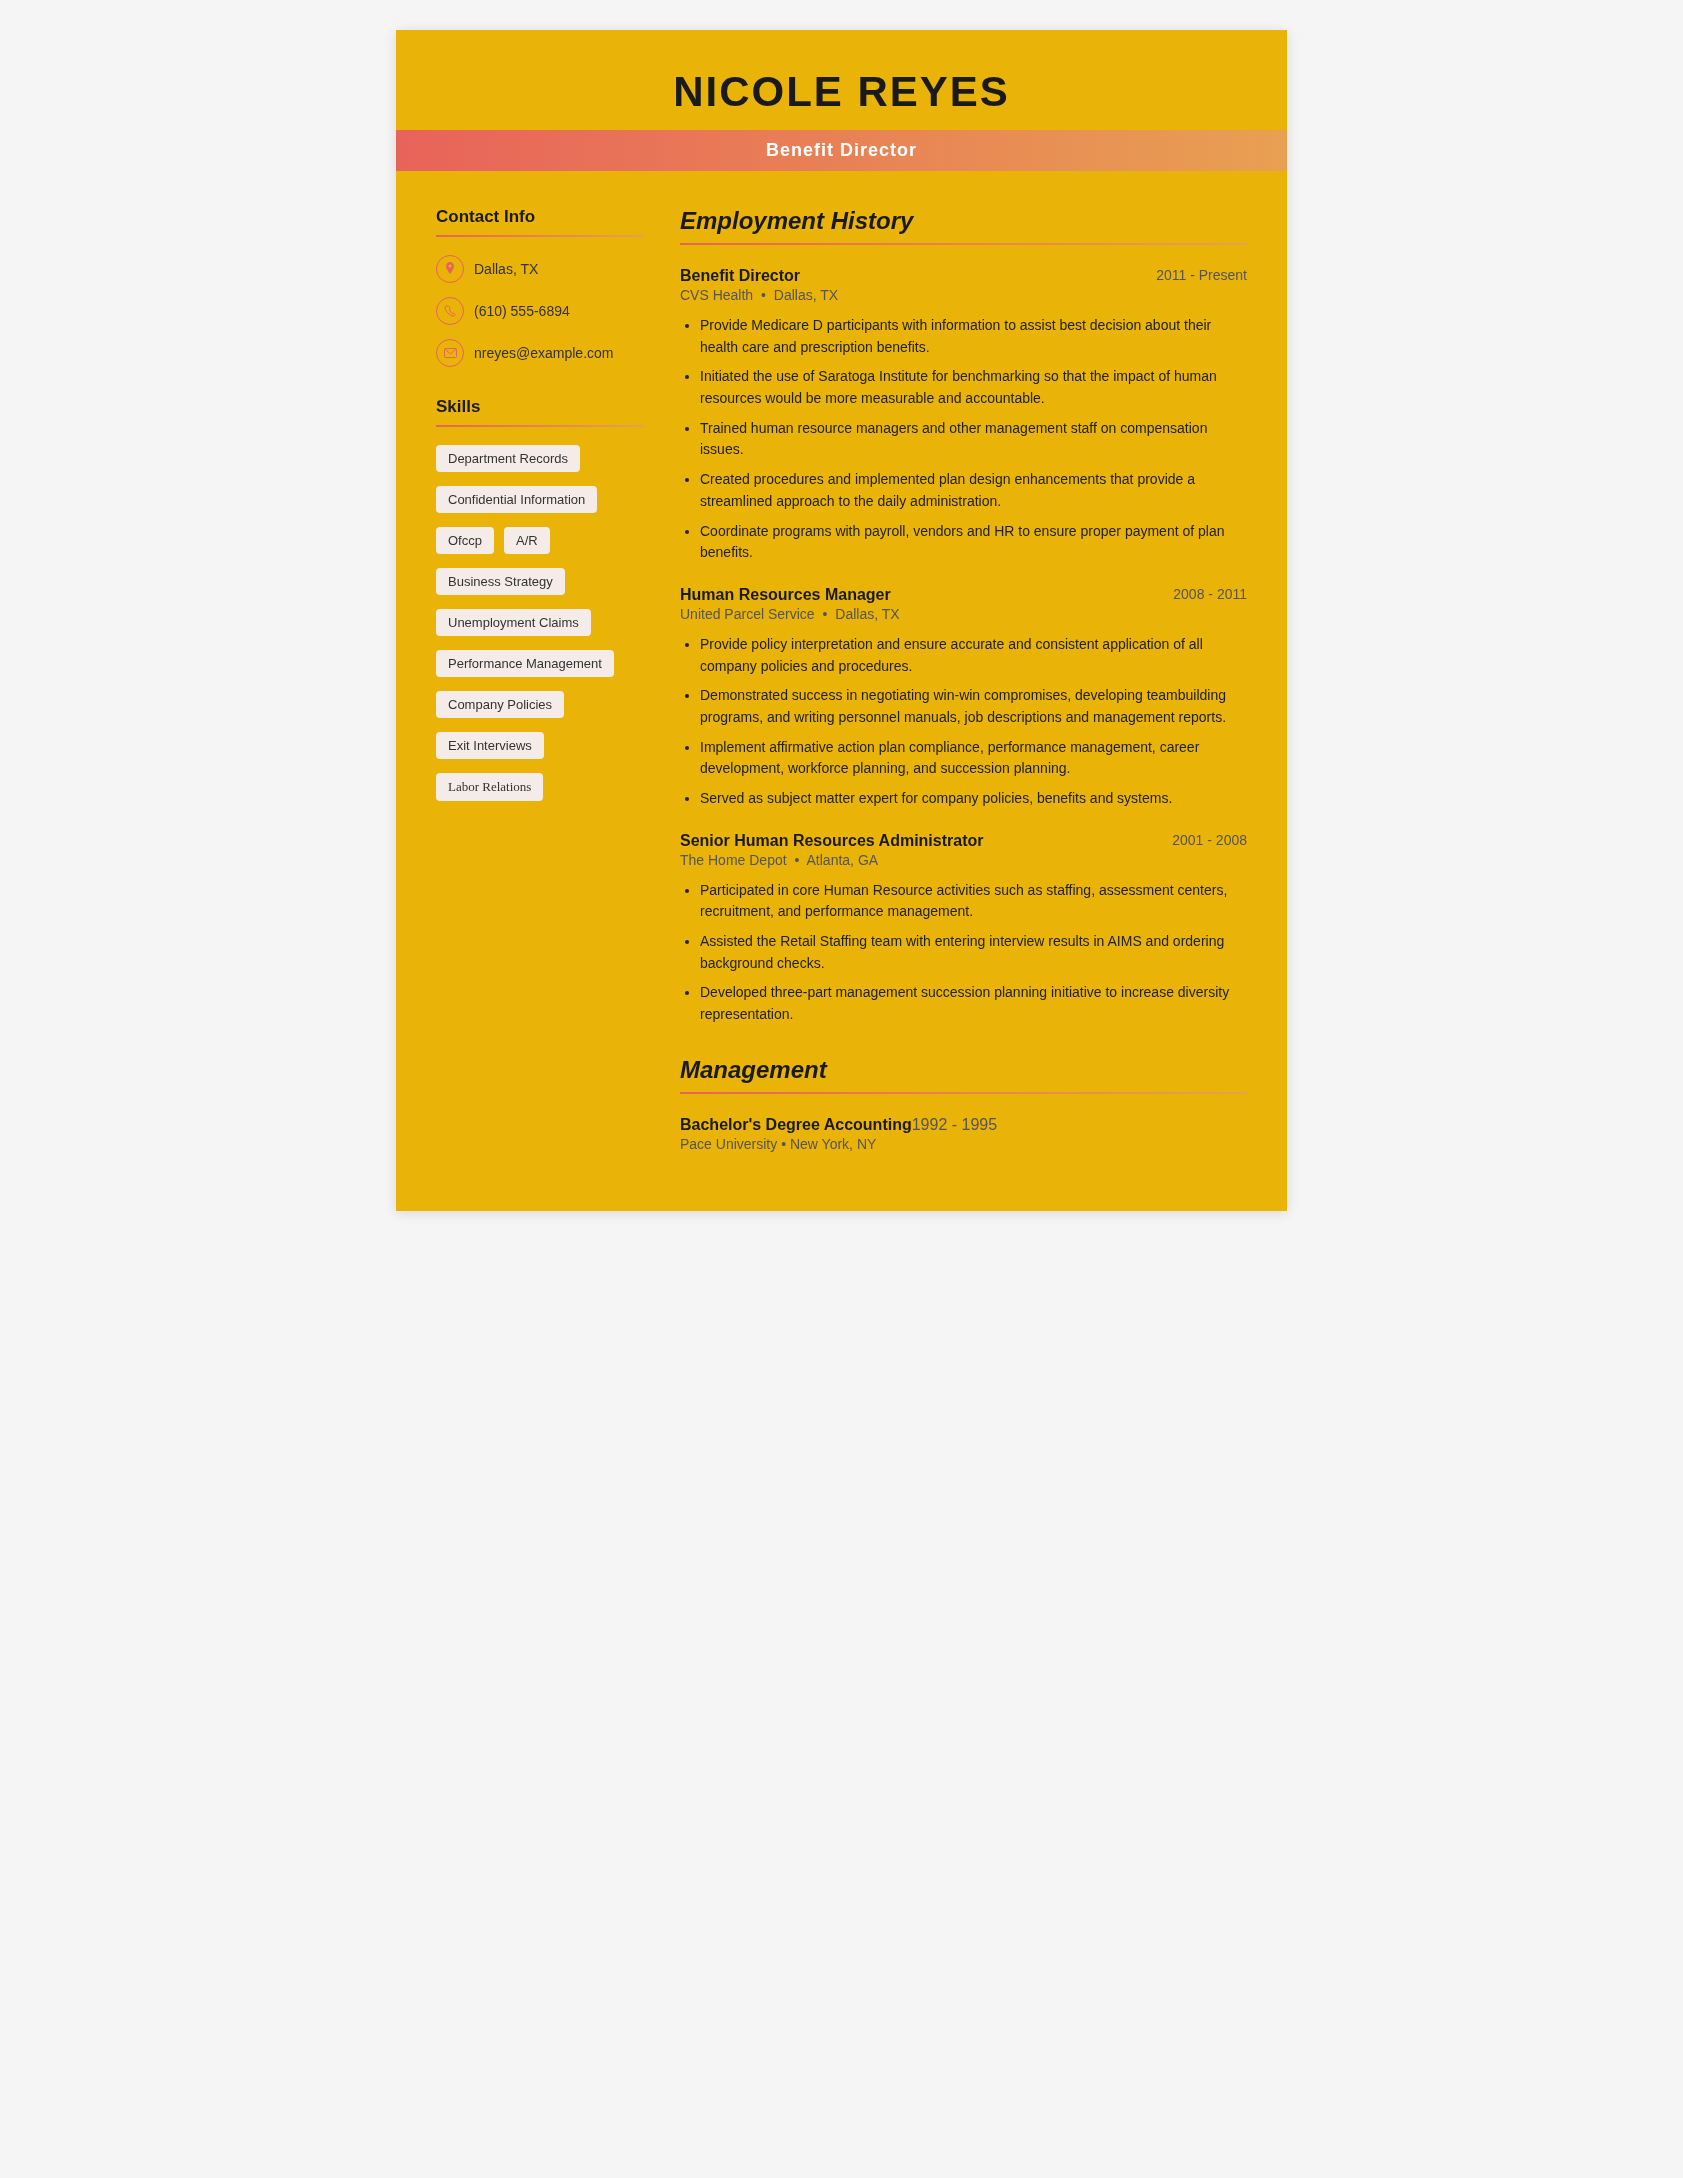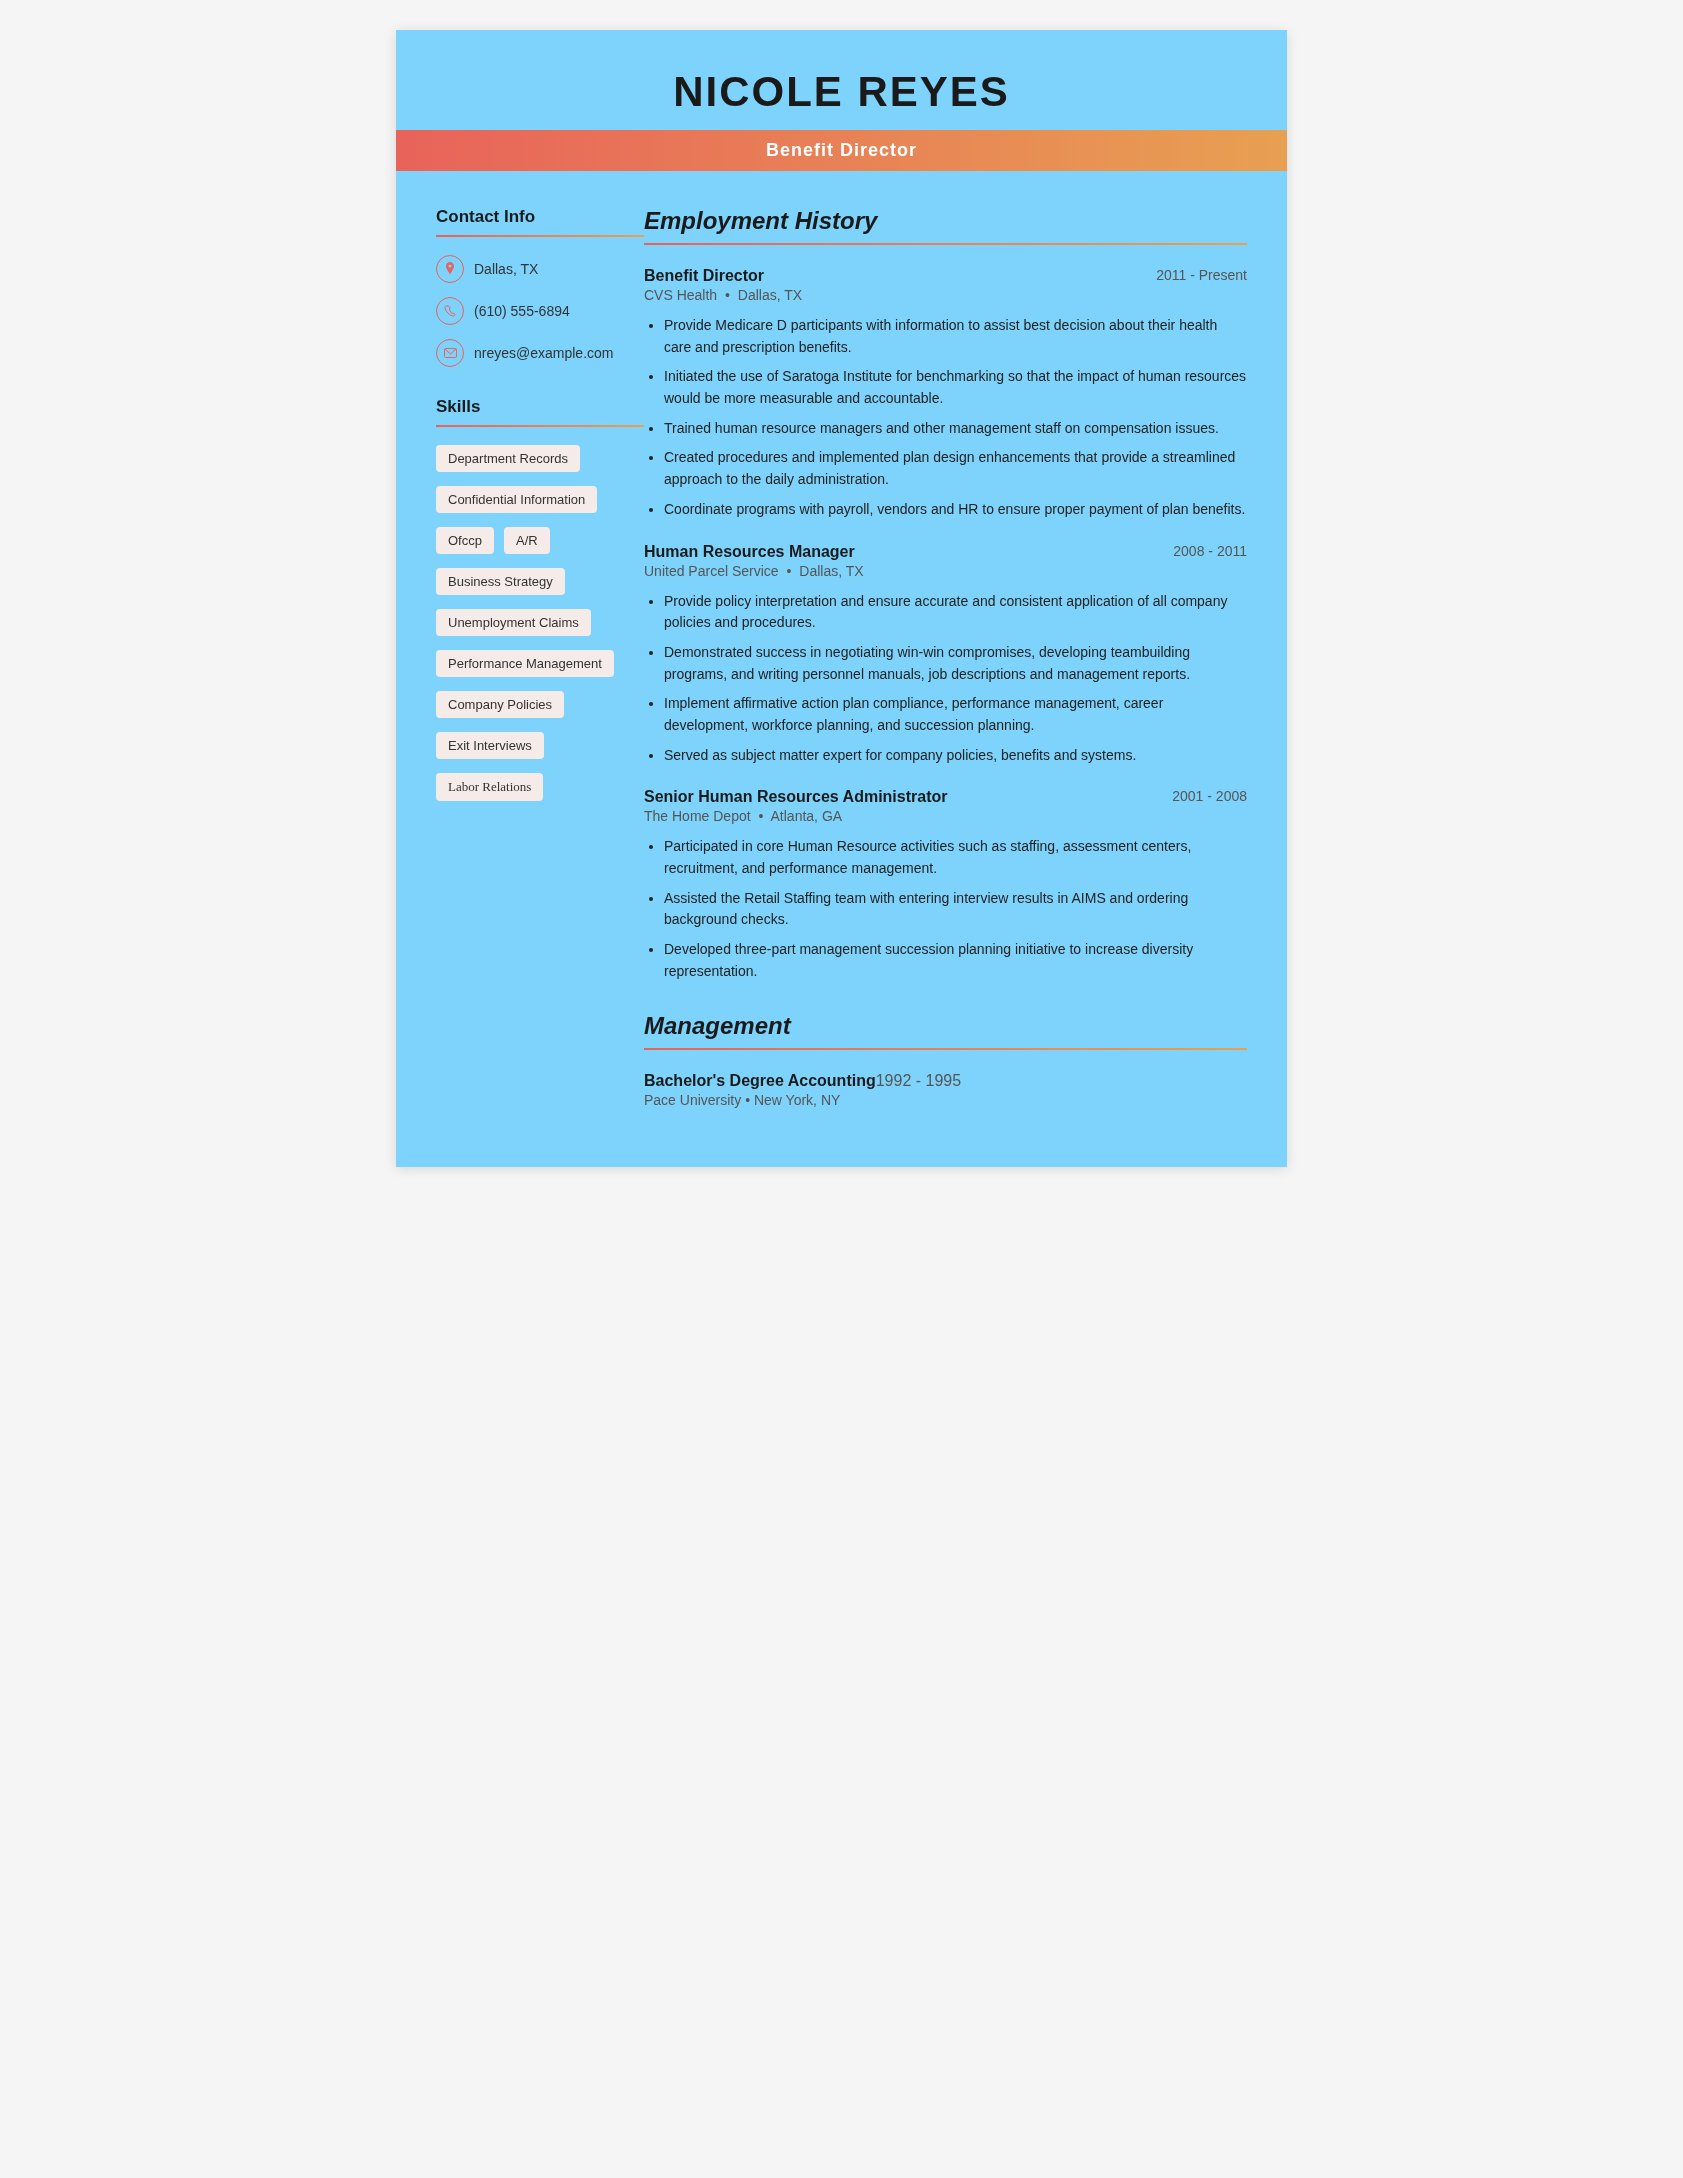--- a/index.html
+++ b/index.html
@@ -4,21 +4,21 @@
   <style>
     * { box-sizing: border-box; margin: 0; padding: 0; }
     body {
       font-family: Arial, Helvetica, sans-serif;
       background: #f5f5f5;
       display: flex;
       justify-content: center;
       padding: 30px 20px;
     }
     .resume {
-      background: #7dd3fc;
+      background: #eab308;
       width: 891px;
       min-height: 1089px;
       box-shadow: 0 2px 12px rgba(0,0,0,0.12);
       padding: 0 0 59px 0;
     }
     
     .header {
       text-align: center;
       padding: 38px 40px 0 40px;
     }
@@ -39,20 +39,21 @@
       color: #fff;
       font-size: 18px;
       font-weight: 600;
       letter-spacing: 1px;
     }
 
     
     .body-layout {
       display: flex;
       padding: 36px 40px 0 40px;
+      gap: 36px;
     }
 
     
     .sidebar {
       width: 208px;
       flex-shrink: 0;
     }
     .sidebar-section-title {
       font-size: 17px;
       font-weight: 800;

